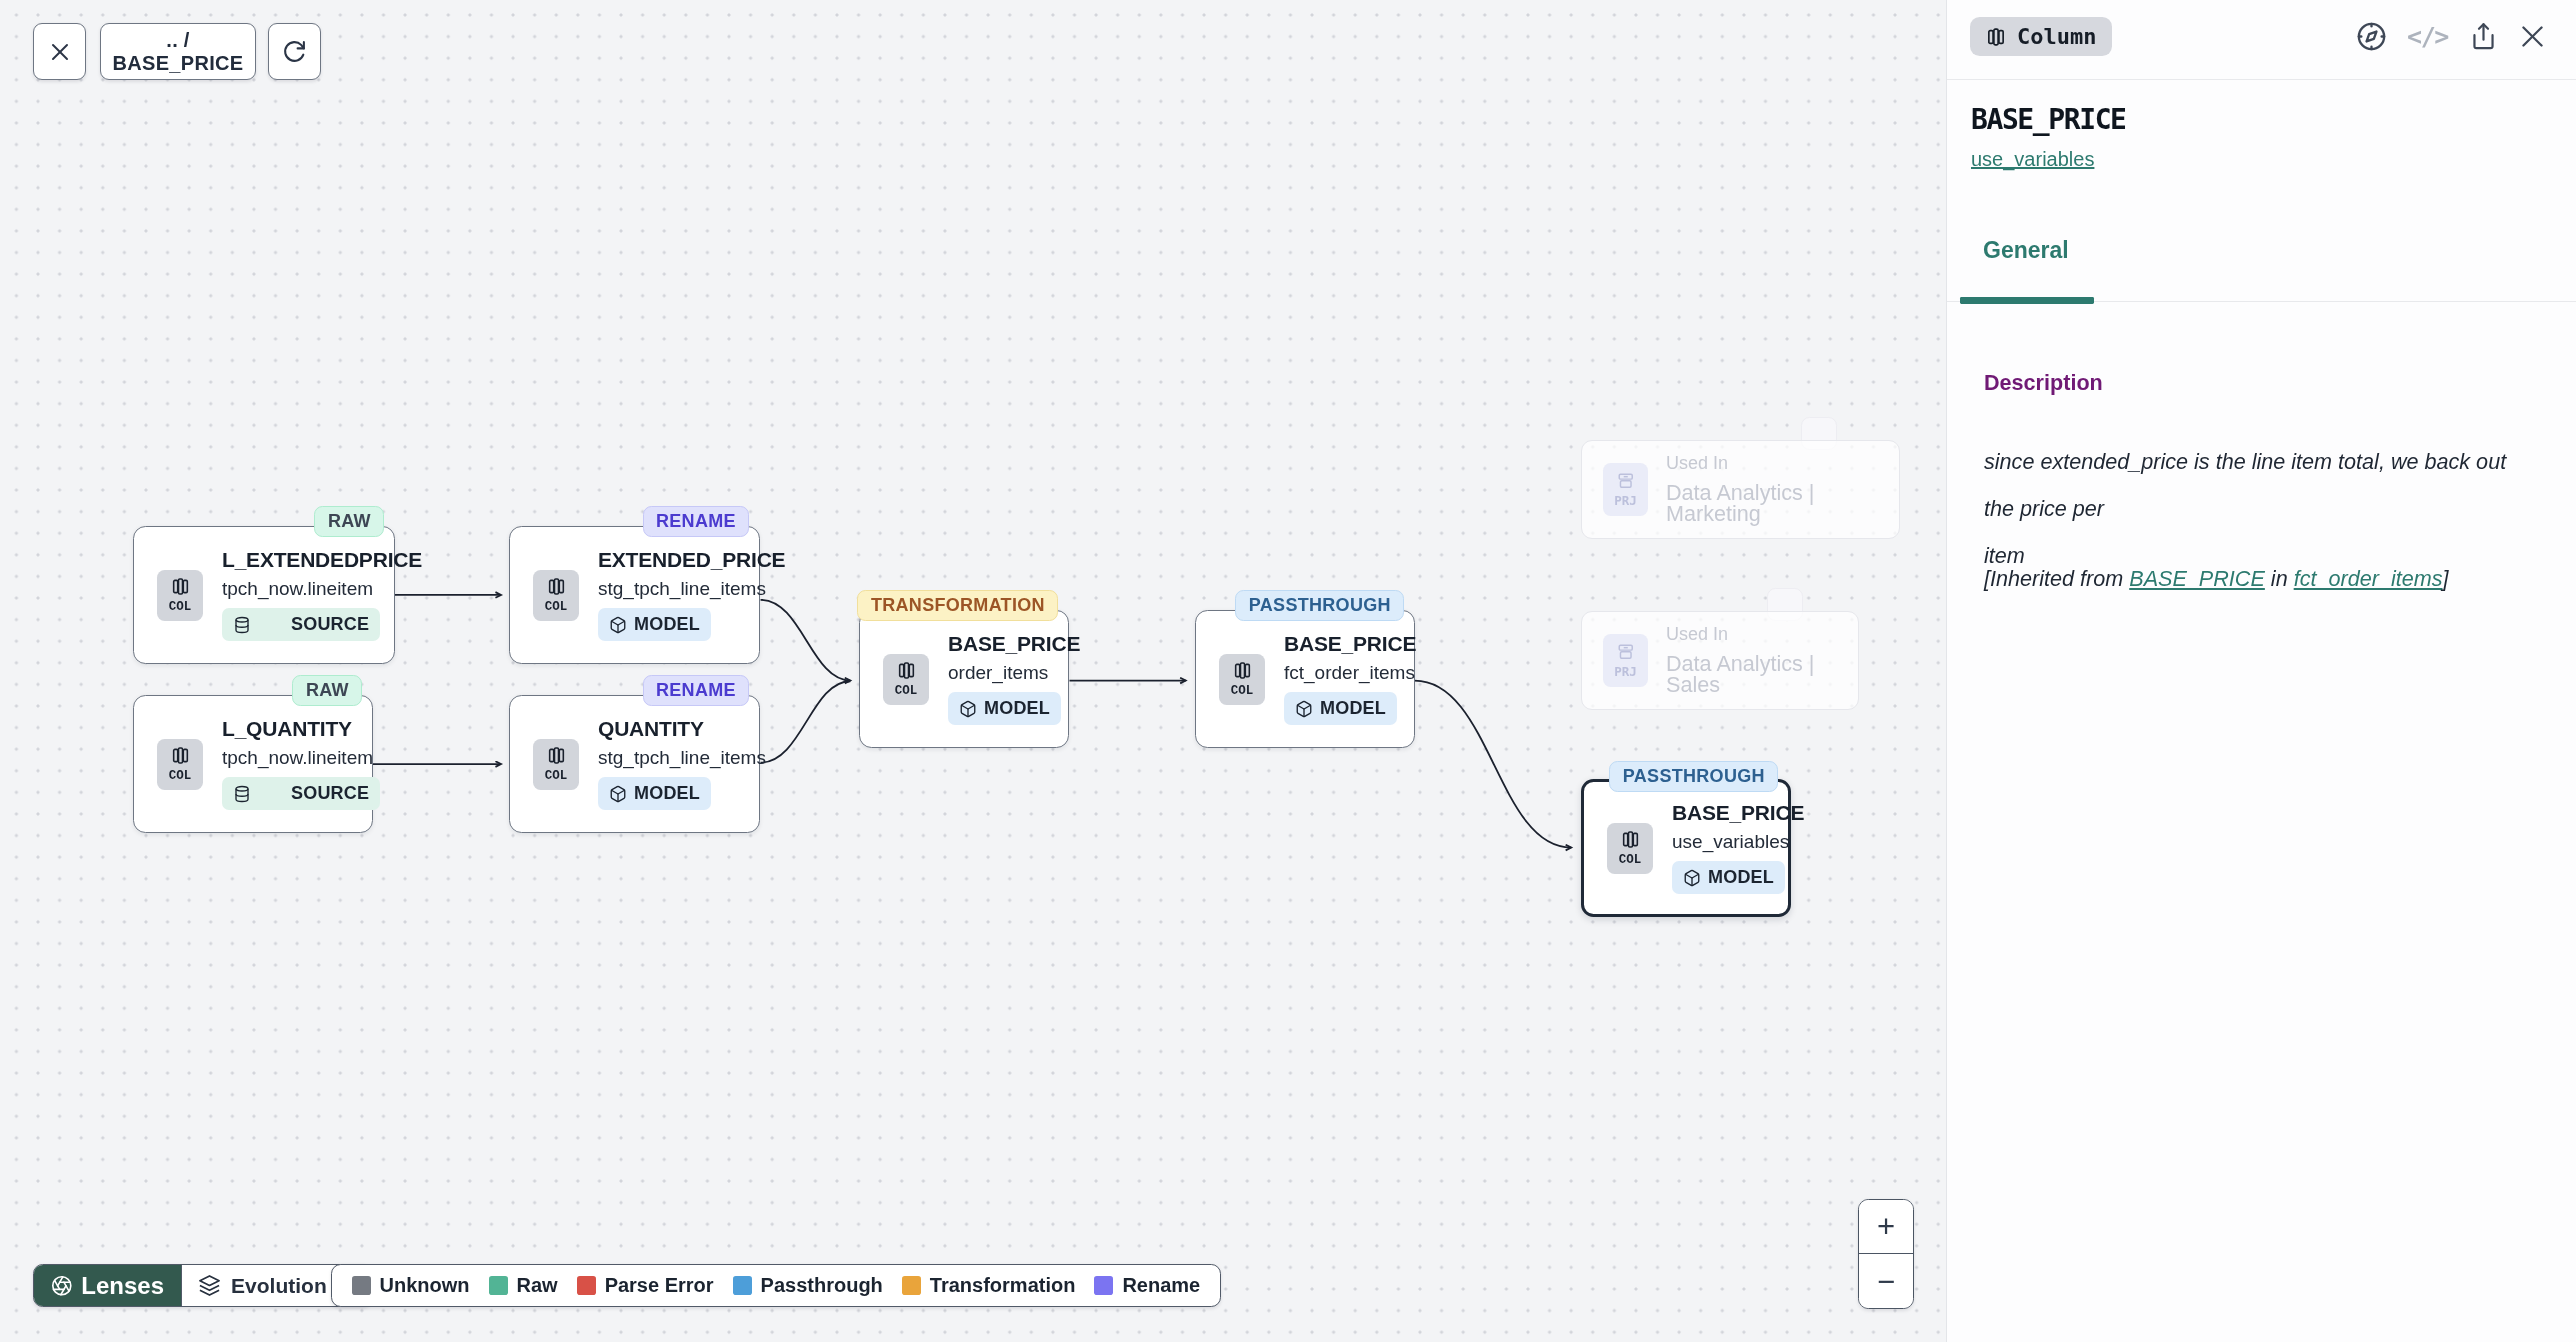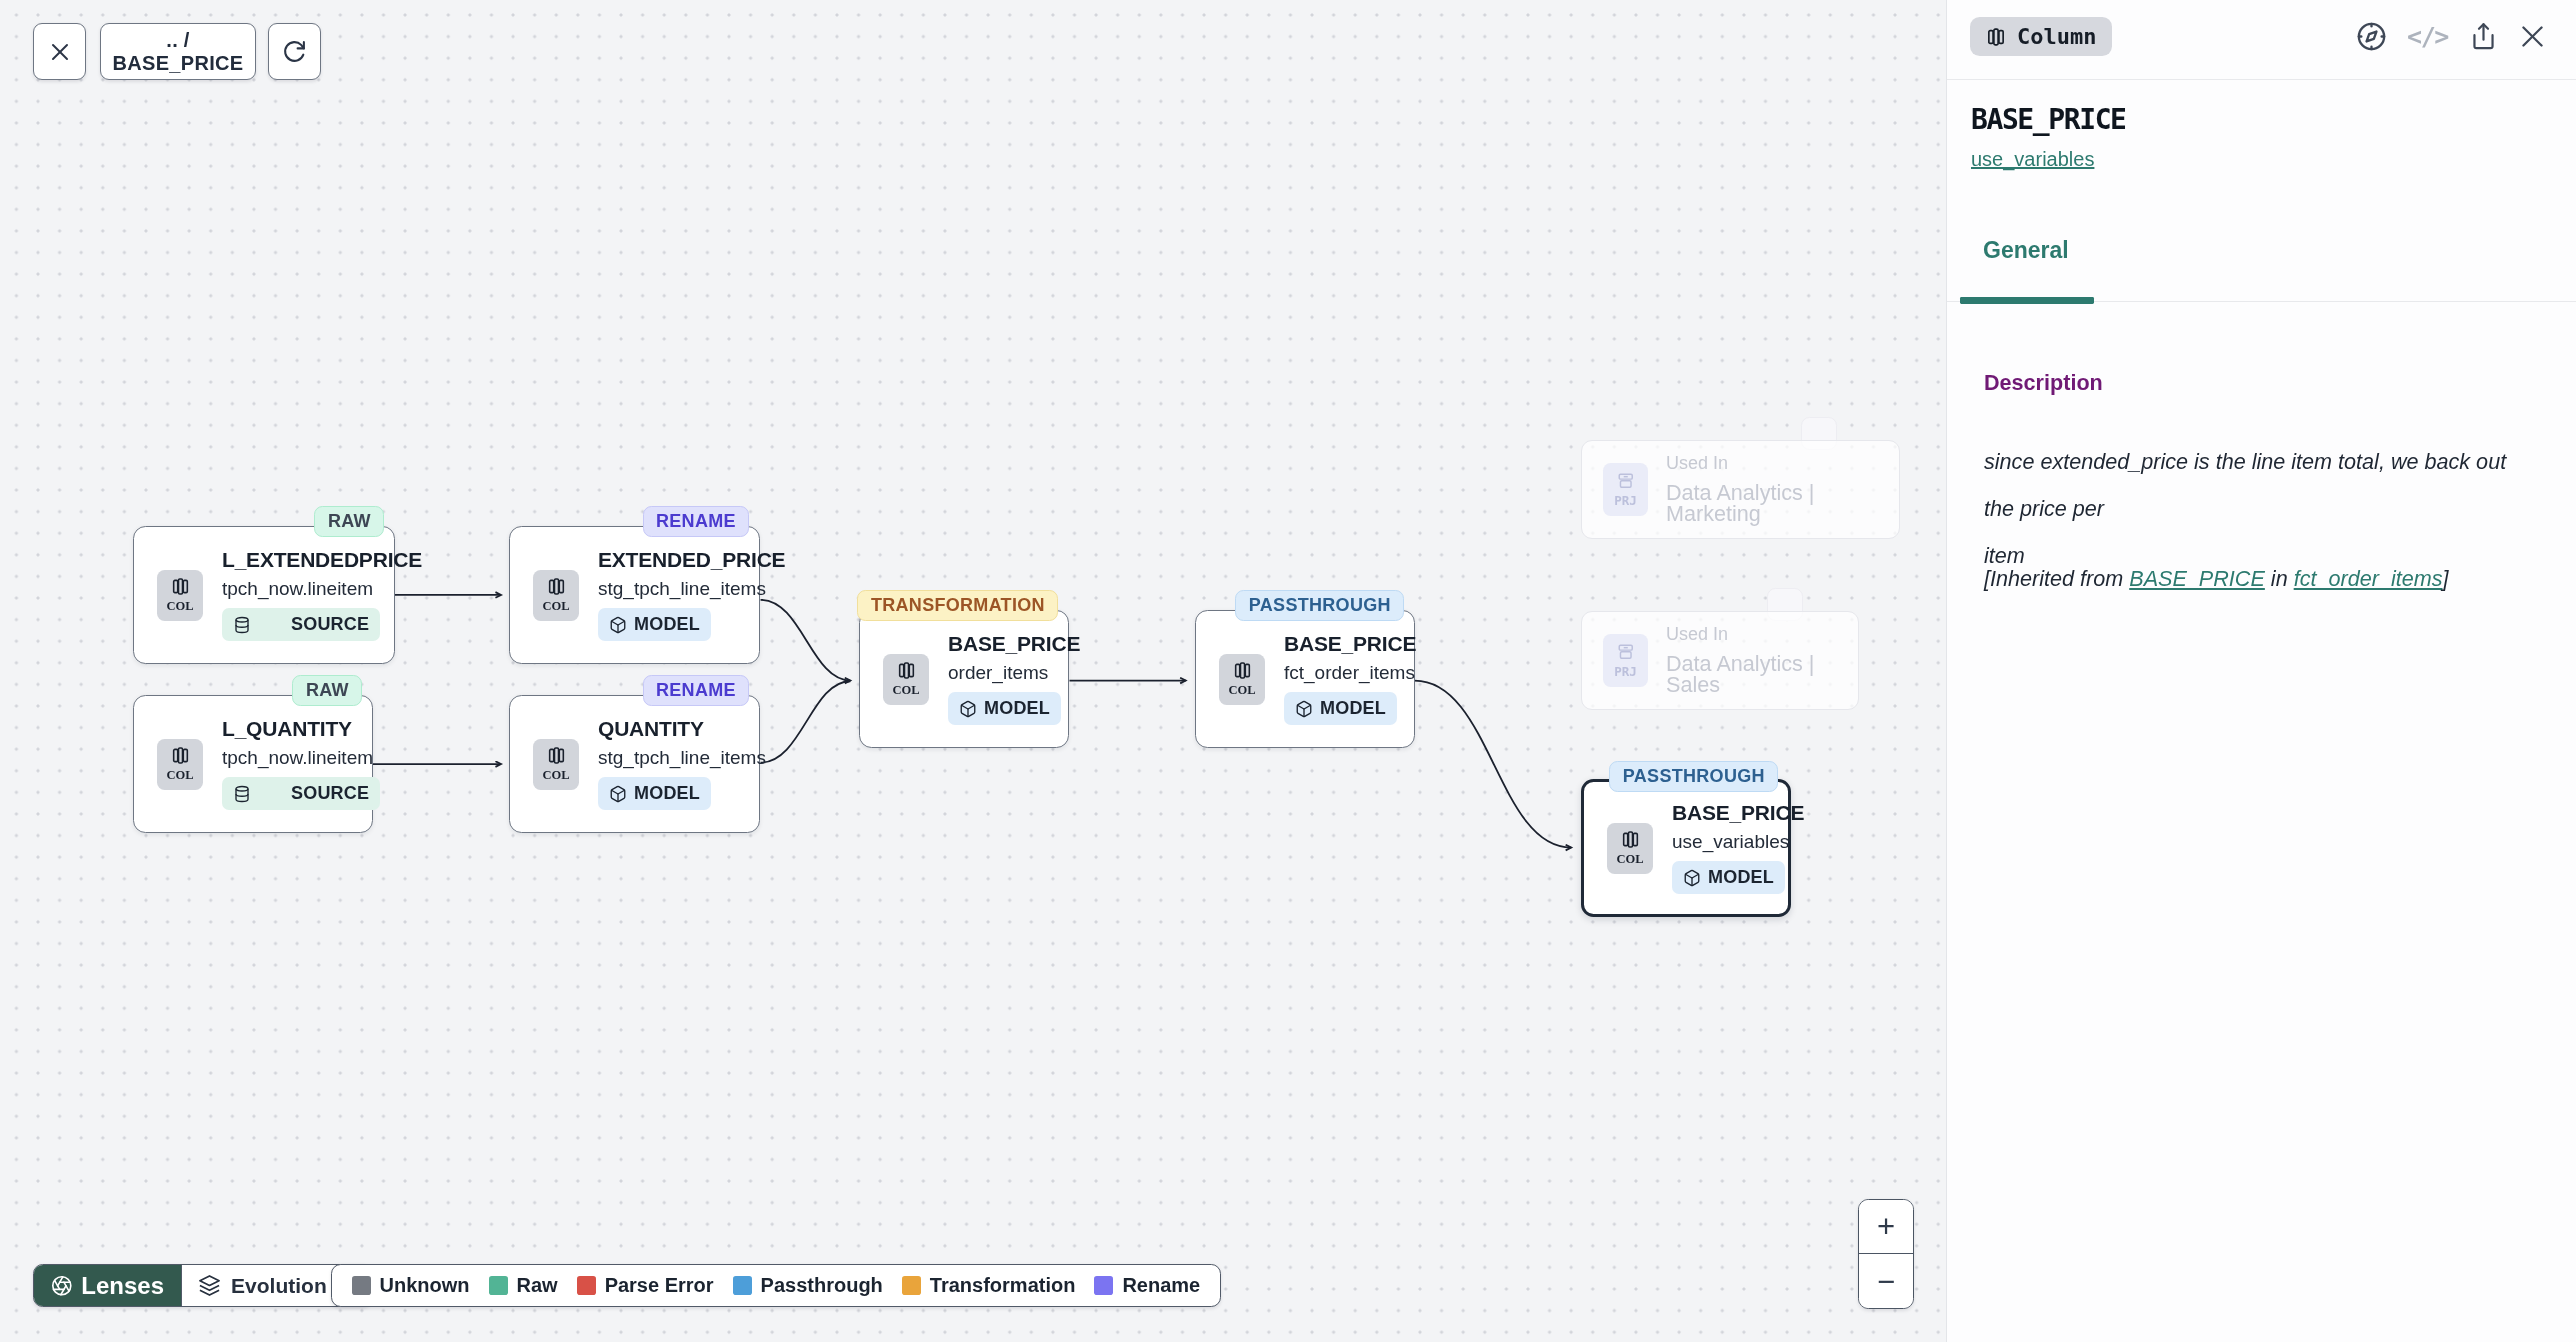--- a/index.html
+++ b/index.html
@@ -46,21 +46,21 @@
   .tag-raw            { background:#d7f6e9; border-color:#aeeccf; color:#3d4654; }
   .tag-rename         { background:#dfe1fc; border-color:#c6c8f7; color:#4b3bcf; }
   .tag-transformation { background:#fcf2c5; border-color:#f1df9b; color:#9c5526; }
   .tag-passthrough    { background:#dcecfb; border-color:#bedaf4; color:#2d6090; }
 
   .chip {
     flex:none; width:46px; height:51px; border-radius:7.7px; background:#d2d5db;
     display:flex; flex-direction:column; align-items:center; justify-content:center; gap:2.8px;
     color:#1a212d;
   }
-  .chip .chip-label { font-family:Liberation Serif, serif; font-size:12.5px; font-weight:700; }
+  .chip .chip-label { font-family:Liberation Mono, monospace; font-size:12.5px; font-weight:700; }
   .nbody { margin-left:19px; display:flex; flex-direction:column; align-items:flex-start; }
   .ntitle { font-size:21px; font-weight:700; letter-spacing:-0.2px; color:#18202c; line-height:1; }
   .nsub   { font-size:19px; color:#232b38; margin-top:9px; line-height:1; }
   .nbadge {
     margin-top:10.4px; height:33px; border-radius:7px; padding:0 11px;
     display:flex; align-items:center; gap:7px;
     font-size:18px; font-weight:700; color:#1b2430; letter-spacing:0.2px;
   }
   .badge-source { background:#def2ea;gap:40px; }
   .badge-model  { background:#ddecfa; }

